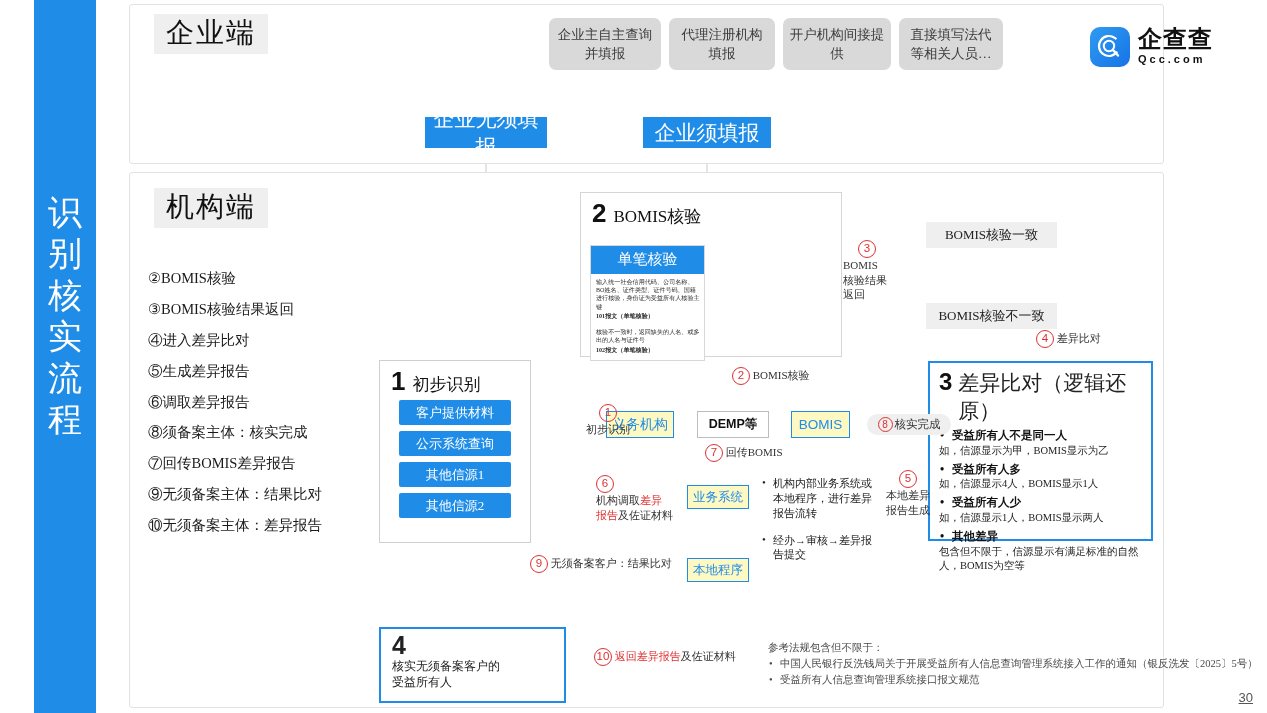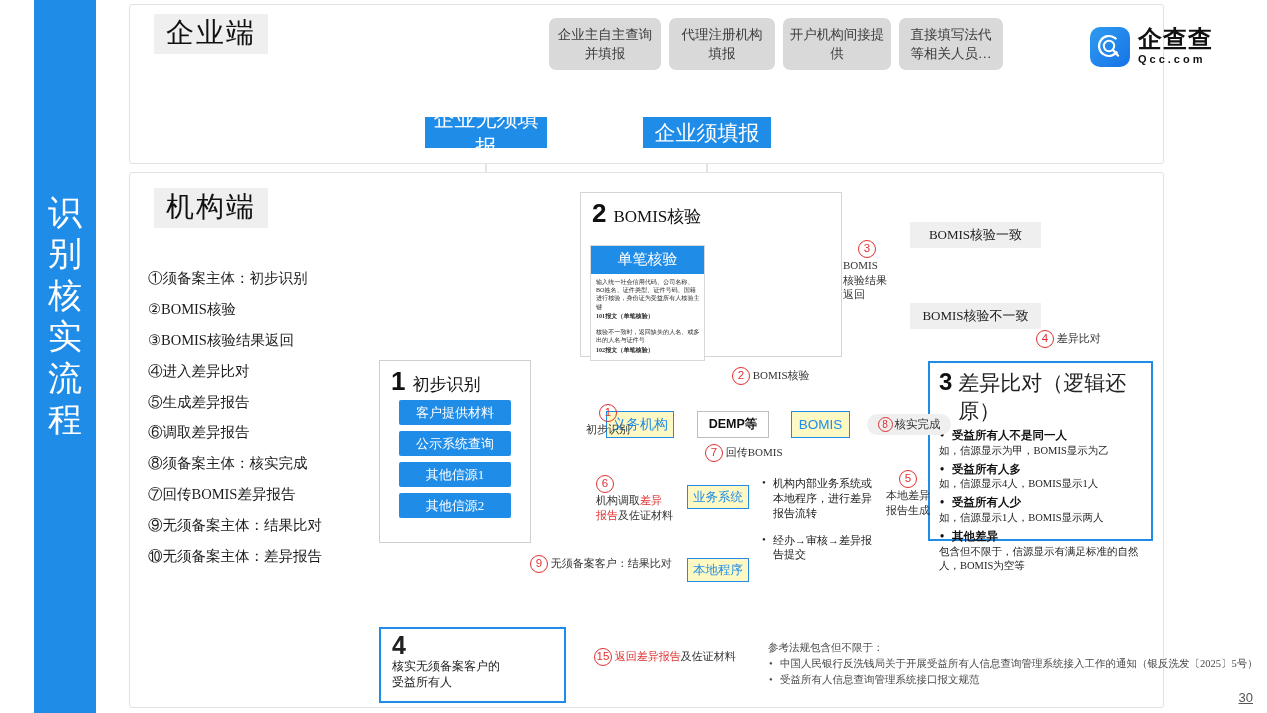--- a/index.html
+++ b/index.html
@@ -92,21 +92,21 @@
     padding:4px 0 5px 0;
   }
   .b2-col-body { padding:4px 4px 5px 5px; }
   .b2-p { font-size:6.1px; line-height:1.35; color:#2b2b2b; margin-bottom:1px; }
   .b2-p.b { font-weight:bold; }
   .b2-gap { height:7px; }
 
   
   .gray-result {
     background:#efefef; color:#222; font-size:13px; text-align:right;
-    display:flex; align-items:center; justify-content:center;
+    display:flex; align-items:center; justify-content:center;margin-left:16px;
   }
   #res-match   { left:910px; top:222px; width:131px; height:26px; }
   #res-nomatch { left:910px; top:303px; width:131px; height:26px; }
 
   
   #box3 {
     left:928px; top:361px; width:225px; height:180px;
     border:2px solid #1f8ce8; background:#fff; padding:6px 9px 0 9px;
   }
   #box3 .b3-head { display:flex; align-items:baseline; gap:6px; margin-bottom:3px; }
@@ -268,21 +268,20 @@
 
 <div class="abs src-box" id="src0">企业主自主查询并填报</div>
 <div class="abs src-box" id="src1">代理注册机构填报</div>
 <div class="abs src-box" id="src2">开户机构间接提供</div>
 <div class="abs src-box" id="src3">直接填写法代等相关人员…</div>
 
 <div class="abs blue-btn" id="btn-noreport">企业无须填报</div>
 <div class="abs blue-btn" id="btn-report">企业须填报</div>
 
 <ul class="abs" id="flow-list">
-  <li>①须备案主体：初步识别</li>
   <li>②BOMIS核验</li>
   <li>③BOMIS核验结果返回</li>
   <li>④进入差异比对</li>
   <li>⑤生成差异报告</li>
   <li>⑥调取差异报告</li>
   <li>⑧须备案主体：核实完成</li>
   <li>⑦回传BOMIS差异报告</li>
   <li>⑨无须备案主体：结果比对</li>
   <li>⑩无须备案主体：差异报告</li>
 </ul>
@@ -396,21 +395,21 @@
   <span class="rnum big">7</span>
   <span>回传BOMIS</span>
 </div>
 
 <div class="abs ann" id="a9">
   <span class="rnum big">9</span>
   <span>无须备案客户：结果比对</span>
 </div>
 
 <div class="abs ann" id="a10">
-  <span class="rnum big">15</span>
+  <span class="rnum big">10</span>
   <span class="red">返回差异报告</span><span>及佐证材料</span>
 </div>
 
 <div class="abs" id="sysnotes">
   <div class="bl">机构内部业务系统或本地程序，进行差异报告流转</div>
   <div class="bl">经办→审核→差异报告提交</div>
 </div>
 
 <div class="abs" id="box4">
   <div class="n">4</div>

